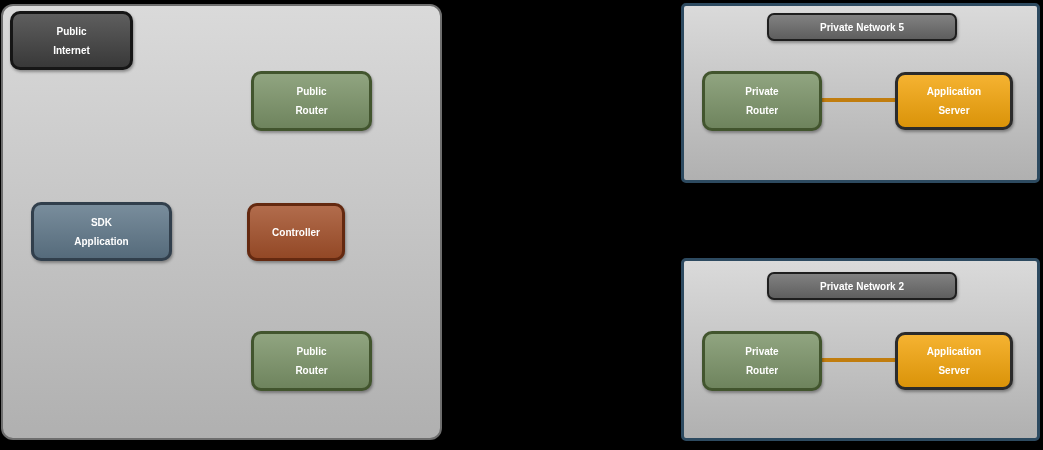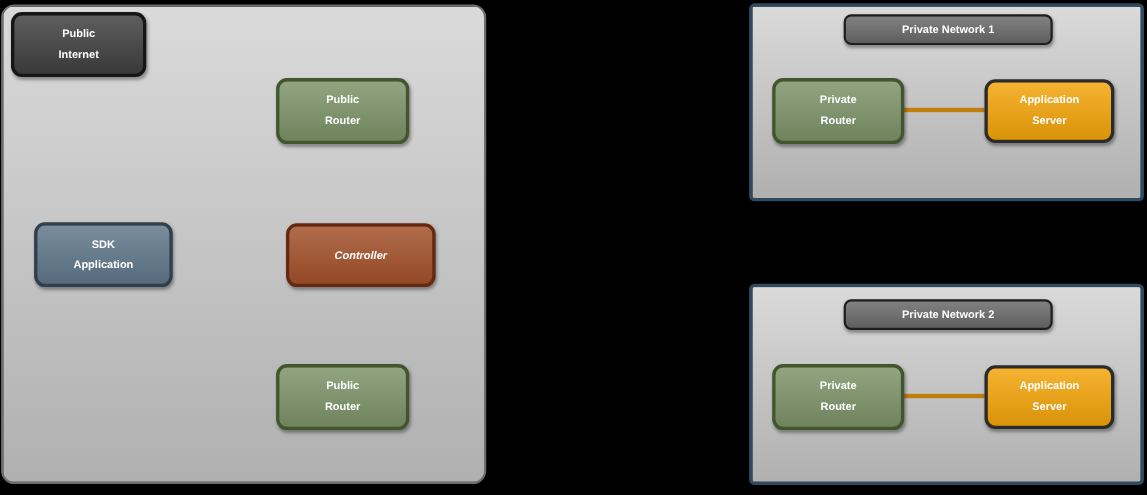--- a/index.html
+++ b/index.html
@@ -48,22 +48,22 @@
   .node.dark   { background-color: var(--dark-fill);   border: 3px solid var(--dark-border); }
   .node.title  { background-color: var(--title-fill);  border: 2px solid var(--title-border); border-radius: 7px; }
   .node.green  { background-color: var(--green-fill);  border: 3px solid var(--green-border); }
   .node.blue   { background-color: var(--blue-fill);   border: 3px solid var(--blue-border); }
   .node.brown  { background-color: var(--brown-fill);  border: 3px solid var(--brown-border); }
   .node.orange { background-color: var(--orange-fill); border: 3px solid var(--orange-border); }
 
   
   #node-public-internet      { left: 7px;   top: 5px;   width: 123px; height: 59px; }
   #node-public-router-top    { left: 248px; top: 65px;  width: 121px; height: 60px; }
-  #node-sdk-application      { left: 28px;  top: 196px; width: 126px; height: 59px; }
-  #node-controller           { left: 257px; top: 197px; width: 136px; height: 58px; font-style: italic; }
+  #node-sdk-application      { left: 28px;  top: 196px; width: 141px; height: 59px; }
+  #node-controller           { left: 244px; top: 197px; width: 98px; height: 58px; }
   #node-public-router-bottom { left: 248px; top: 325px; width: 121px; height: 60px; }
 
   
   #pn1-title  { left: 83px;  top: 7px;  width: 190px; height: 28px; }
   #pn1-router { left: 18px;  top: 65px; width: 120px; height: 60px; }
   #pn1-server { left: 211px; top: 66px; width: 118px; height: 58px; }
   #pn1-line   { left: 138px; top: 92px; width: 73px; }
 
   
   #pn2-title  { left: 83px;  top: 11px; width: 190px; height: 28px; }
@@ -89,21 +89,21 @@
 Router</div>
     <div class="node blue" id="node-sdk-application">SDK
 Application</div>
     <div class="node brown" id="node-controller">Controller</div>
     <div class="node green" id="node-public-router-bottom">Public
 Router</div>
   </div>
 
   <div class="zone private" id="pn1">
     <div class="line" id="pn1-line"></div>
-    <div class="node title" id="pn1-title">Private Network 1</div>
+    <div class="node title" id="pn1-title">Private Network 5</div>
     <div class="node green" id="pn1-router">Private
 Router</div>
     <div class="node orange" id="pn1-server">Application
 Server</div>
   </div>
 
   <div class="zone private" id="pn2">
     <div class="line" id="pn2-line"></div>
     <div class="node title" id="pn2-title">Private Network 2</div>
     <div class="node green" id="pn2-router">Private

